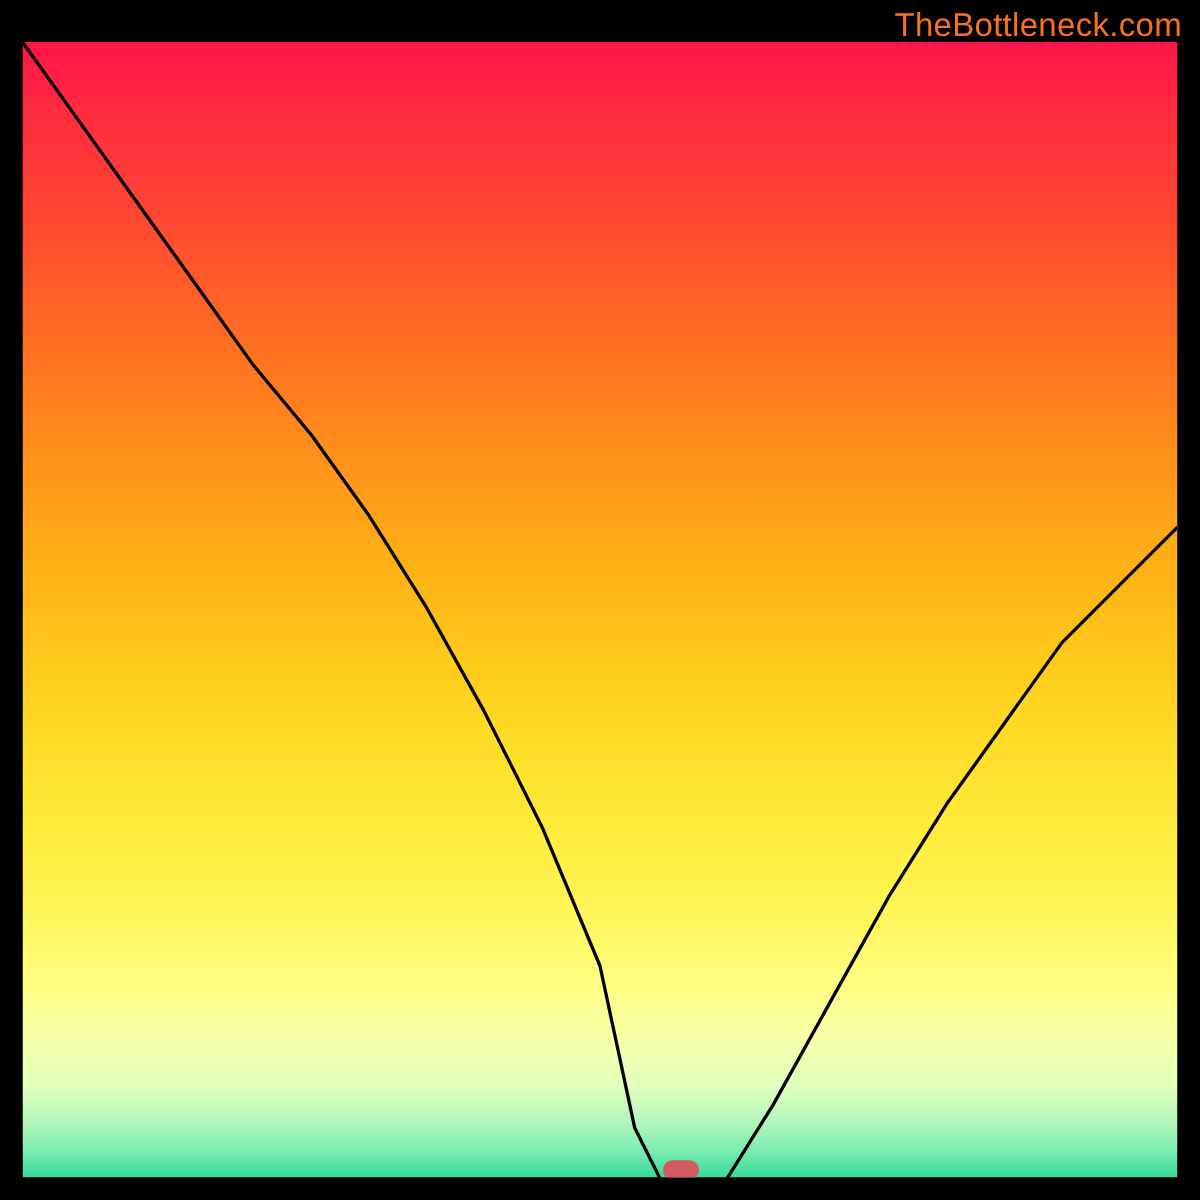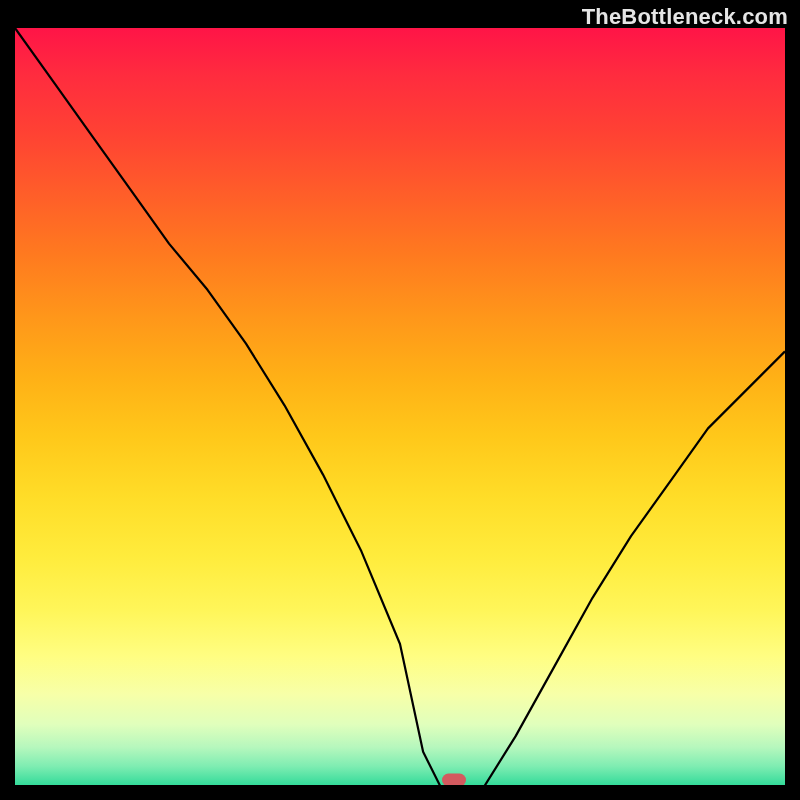--- a/index.html
+++ b/index.html
@@ -14,23 +14,23 @@
   .frame {
     position: relative;
     width: 800px;
     height: 800px;
     background: #000;
   }
   .watermark {
     position: absolute;
     top: 4px;
     right: 12px;
-    color: #e5e5e5;
+    color: #f97316;
     font-size: 22px;
-    font-weight: 700;
+    font-weight: 400;
     letter-spacing: 0.2px;
     z-index: 10;
   }
   .plot-outer {
     position: absolute;
     left: 15px;
     top: 28px;
     width: 770px;
     height: 757px;
     background: #000;

